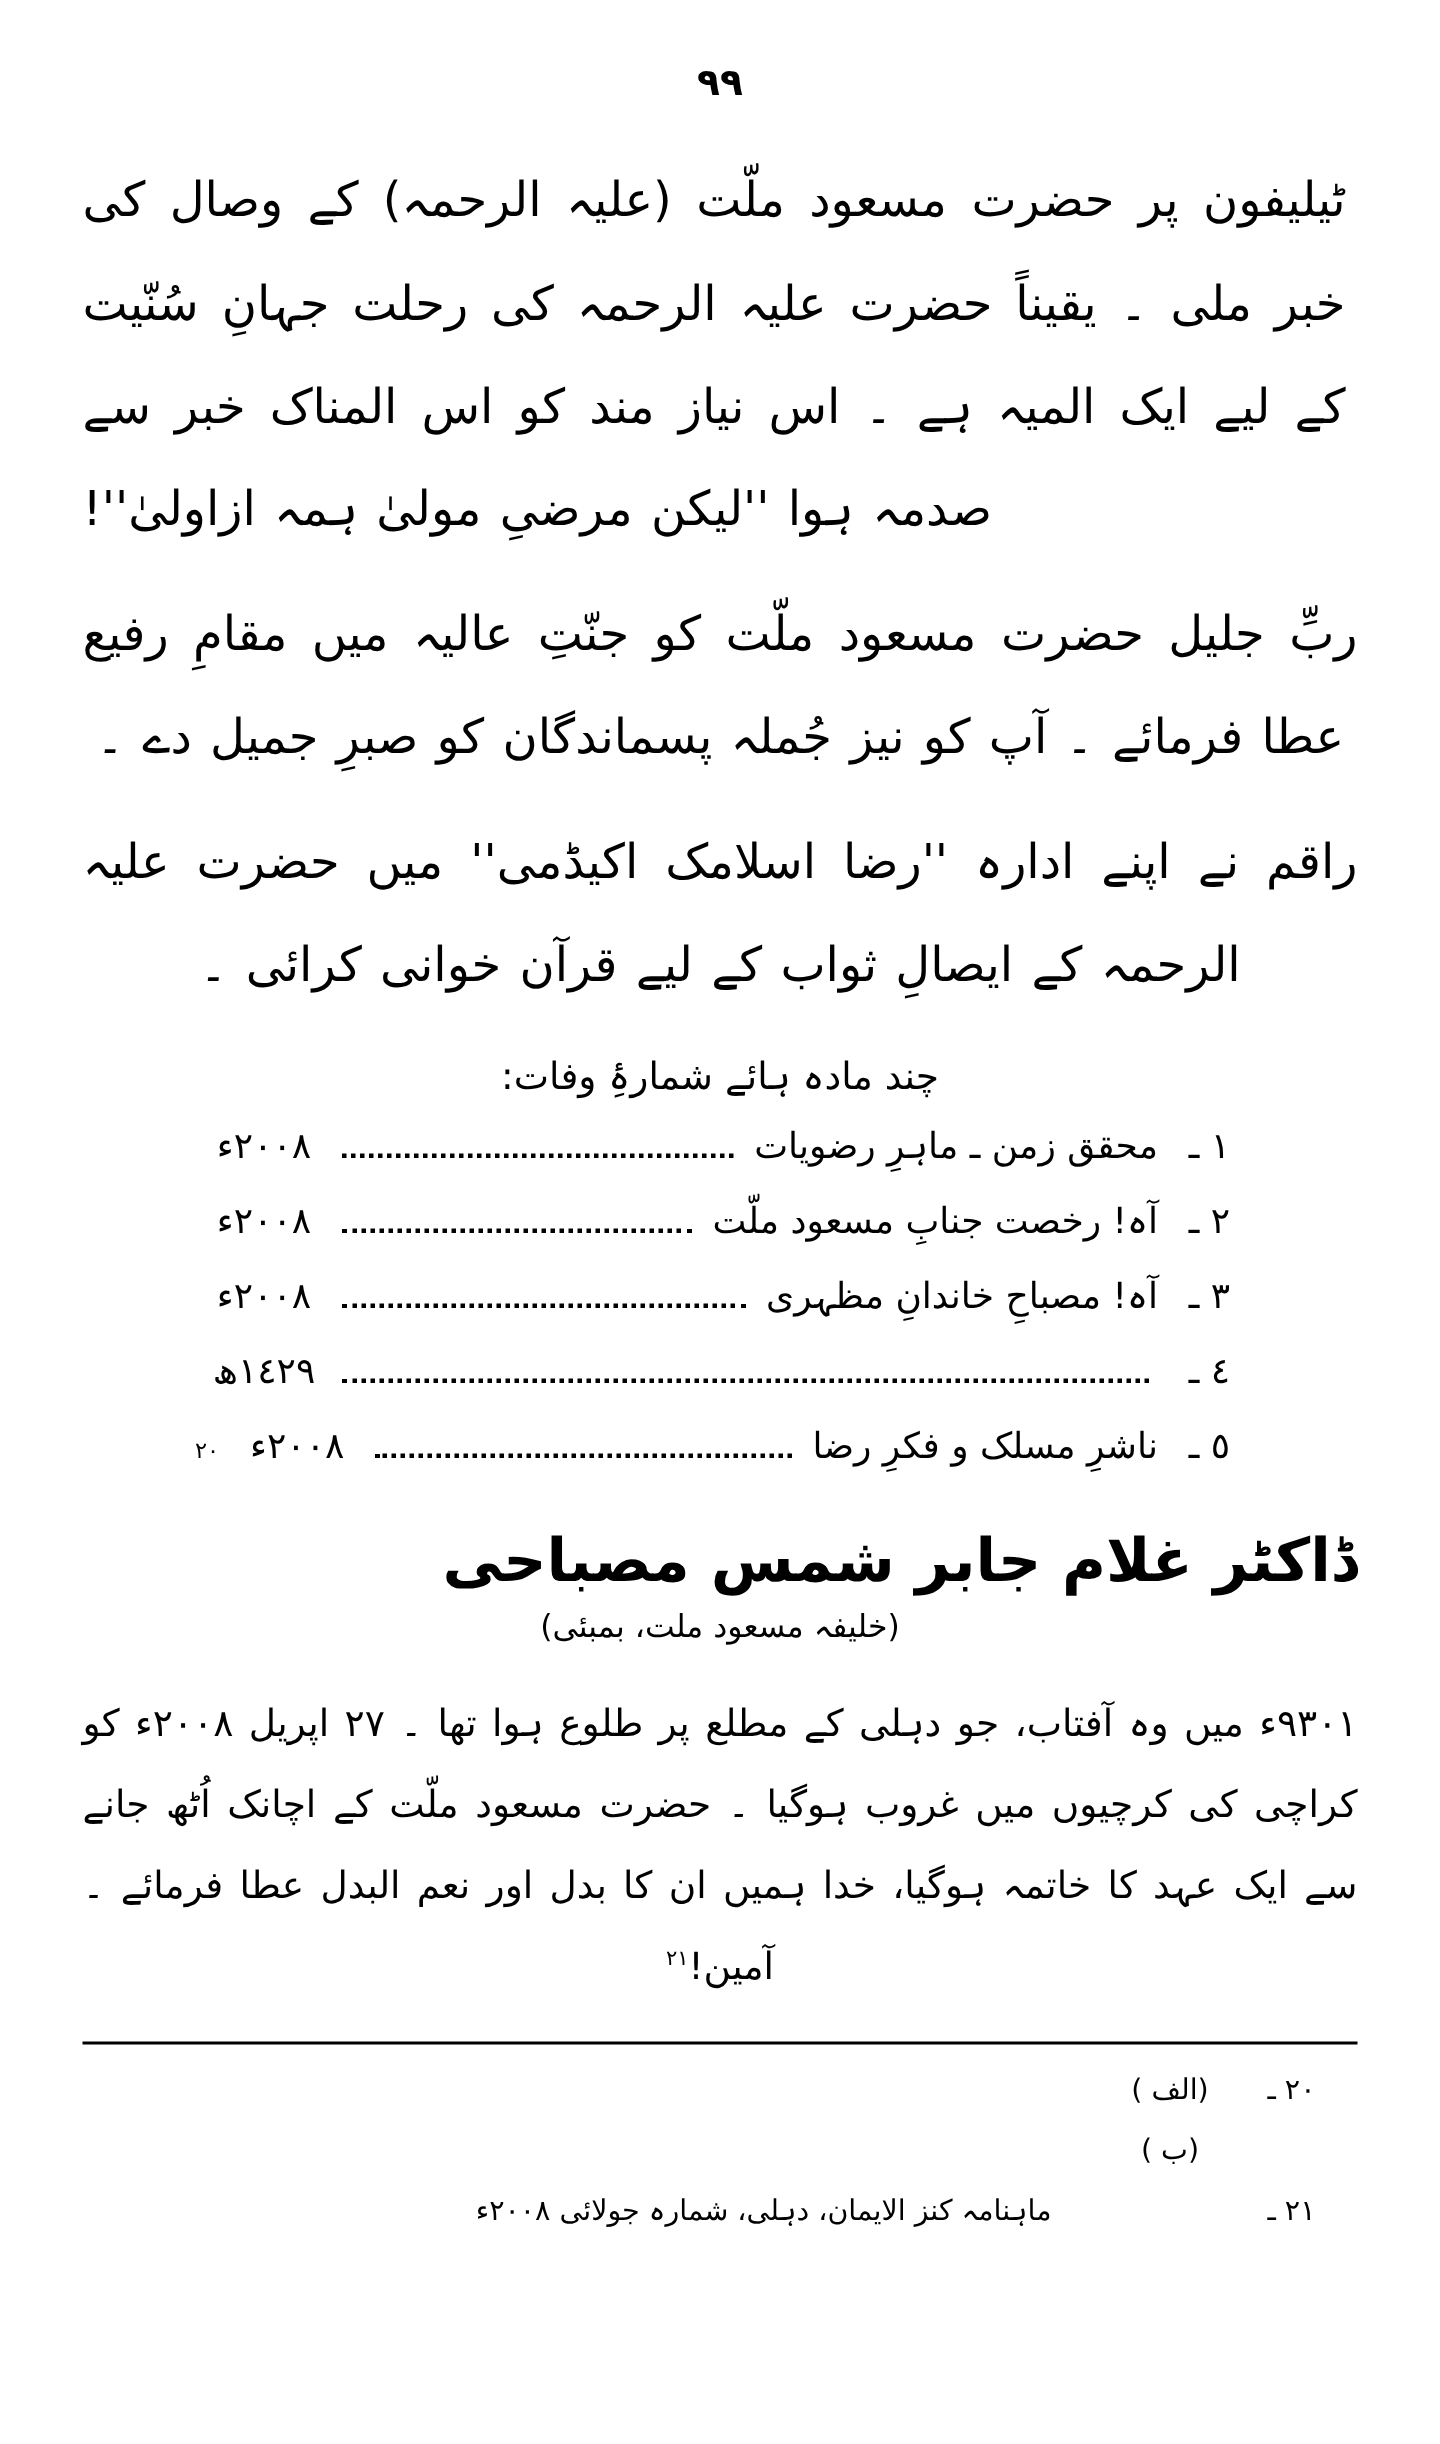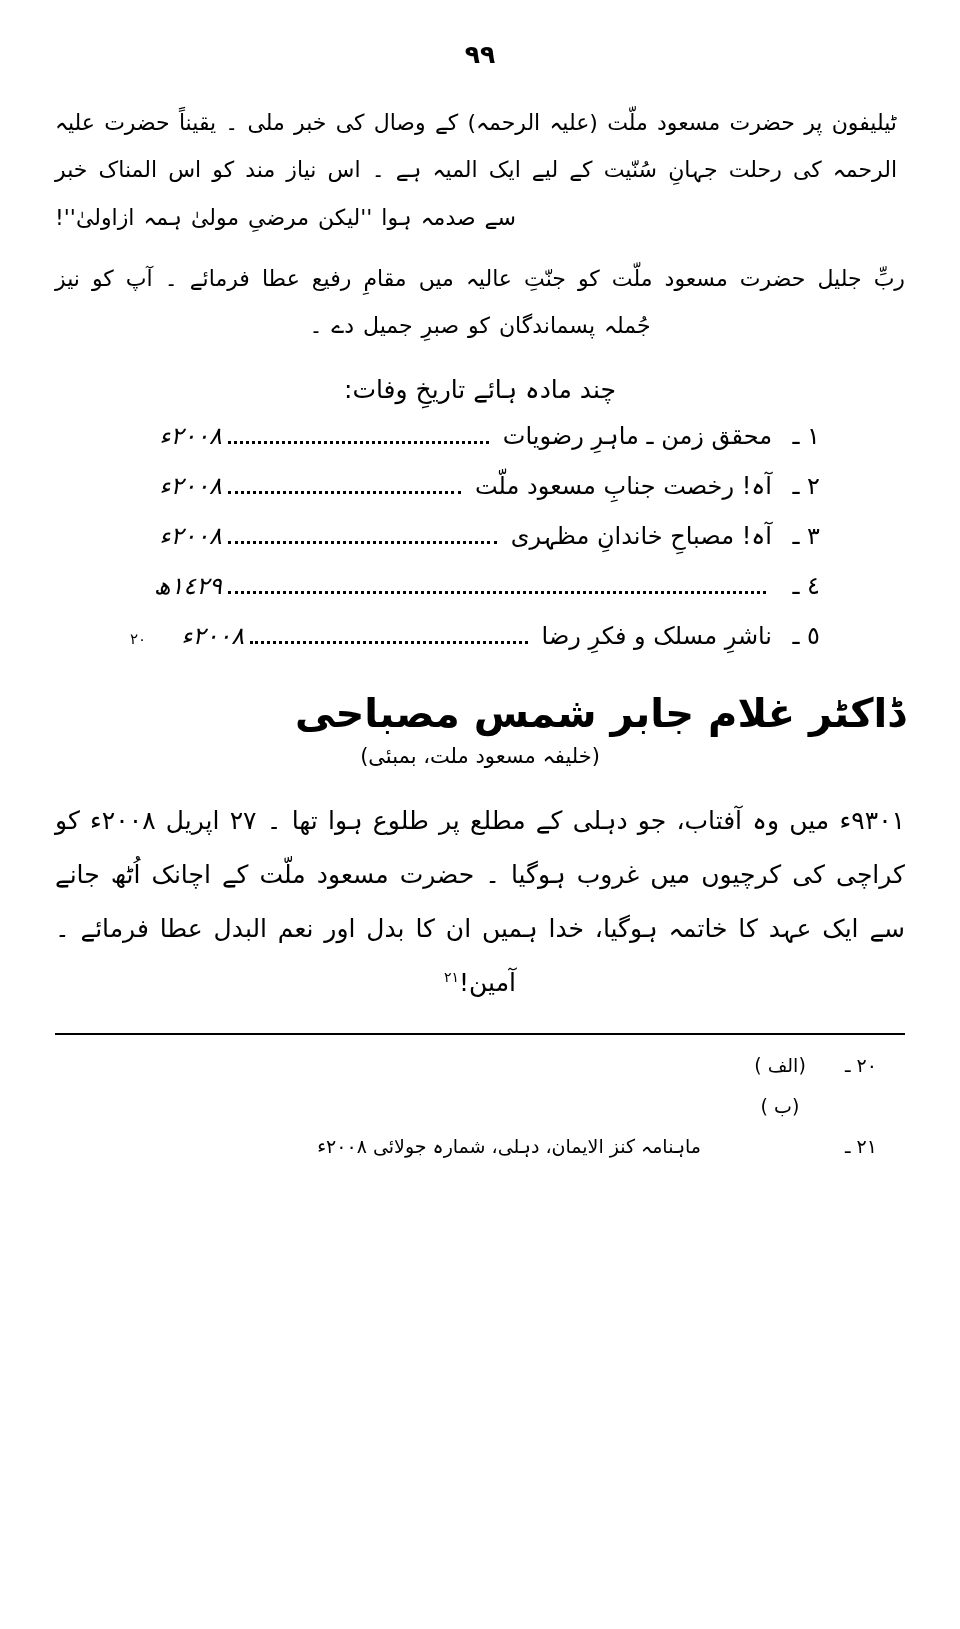--- a/index.html
+++ b/index.html
@@ -25,21 +25,21 @@
     text-align: right;
   }
   .page-number {
     text-align: center;
     font-size: 25px;
     font-weight: bold;
     letter-spacing: 1px;
     margin: 10px 0 30px 0;
   }
   .para {
-    font-size: 22px;
+    font-size: 32px;
     line-height: 2.15;
     direction: rtl;
     text-align: justify;
     text-align-last: center;
     margin: 0 0 14px 0;
     word-spacing: 2px;
   }
   .para.block1 { text-align-last: left; padding-right: 8px; }
   .para.center-last { text-align-last: center; }
 
@@ -76,23 +76,22 @@
   }
   .li-dots {
     flex: 1 1 auto;
     border-bottom: 3px dotted #000;
     margin: 0 6px 8px 6px;
     min-width: 40px;
   }
   .li-year {
     flex: 0 0 auto;
     white-space: nowrap;
-    text-align: right;
+    text-align: center;
     min-width: 92px;
-    font-style: italic;
   }
   .li-sup {
     font-size: 15px;
     vertical-align: super;
     margin-right: 6px;
   }
 
   .author-name {
     text-align: right;
     font-size: 40px;
@@ -156,22 +155,23 @@
 </style>
 </head>
 <body>
 
 <div class="page">
 
   <div class="page-number">٩٩</div>
 
   <p class="para block1">ٹیلیفون پر حضرت مسعود ملّت (علیہ الرحمہ) کے وصال کی خبر ملی ۔ یقیناً حضرت علیہ الرحمہ کی رحلت جہانِ سُنّیت کے لیے ایک المیہ ہے ۔ اس نیاز مند کو اس المناک خبر سے صدمہ ہوا ''لیکن مرضیِ مولیٰ ہمہ ازاولیٰ''!</p>
   <p class="para center-last">ربِّ جلیل حضرت مسعود ملّت کو جنّتِ عالیہ میں مقامِ رفیع عطا فرمائے ۔ آپ کو نیز جُملہ پسماندگان کو صبرِ جمیل دے ۔</p>
-
-  <div class="list-heading">چند مادہ ہائے تاریخِ وفات:</div>
+  <p class="para center-last">راقم نے اپنے ادارہ ''رضا اسلامک اکیڈمی'' میں حضرت علیہ الرحمہ کے ایصالِ ثواب کے لیے قرآن خوانی کرائی ۔</p>
+
+  <div class="list-heading">چند مادہ ہائے شمارۂِ وفات:</div>
 
   <ul class="list">
     <li class="list-item">
       <span class="li-num">١ ـ</span>
       <span class="li-title">محقق زمن ـ ماہرِ رضویات</span>
       <span class="li-dots"></span>
       <span class="li-year">٢٠٠٨ء</span>
     </li>
     <li class="list-item">
       <span class="li-num">٢ ـ</span>

